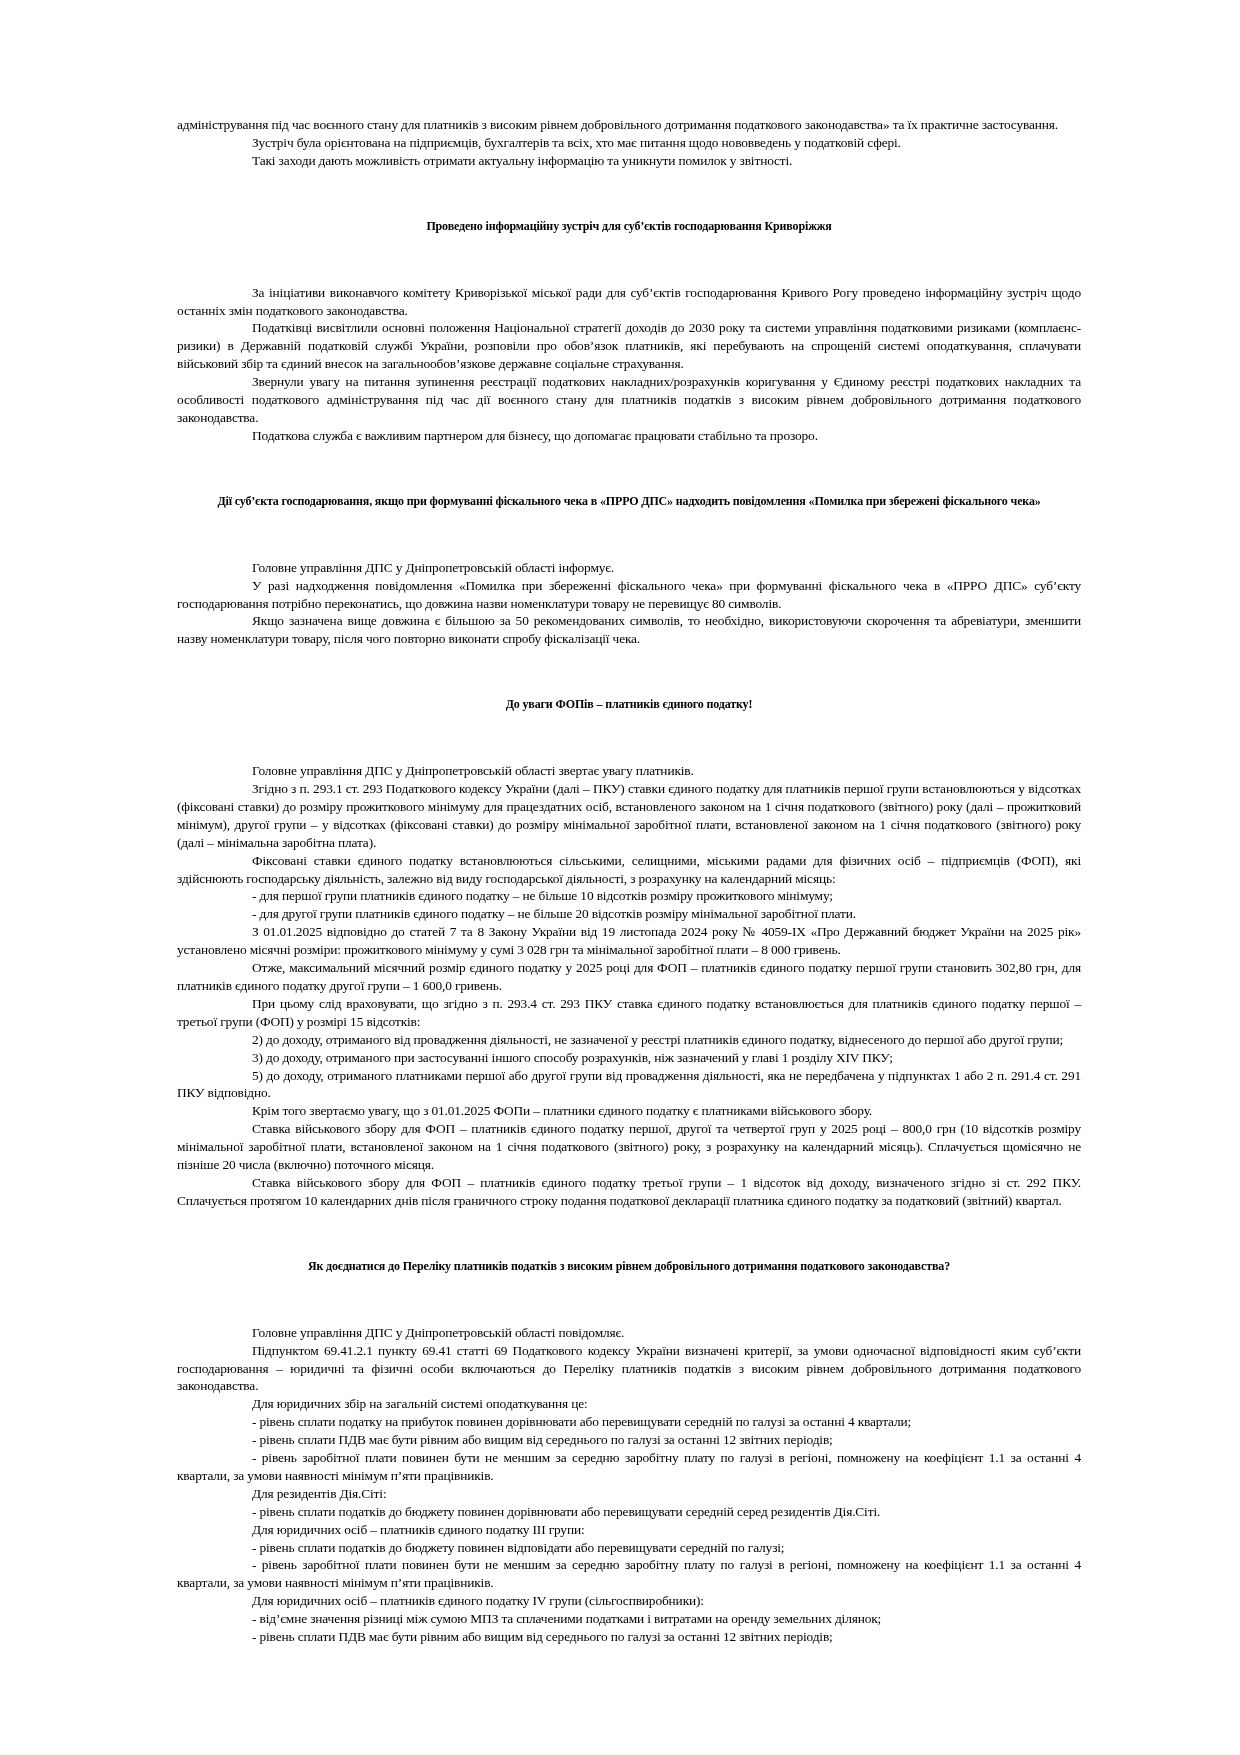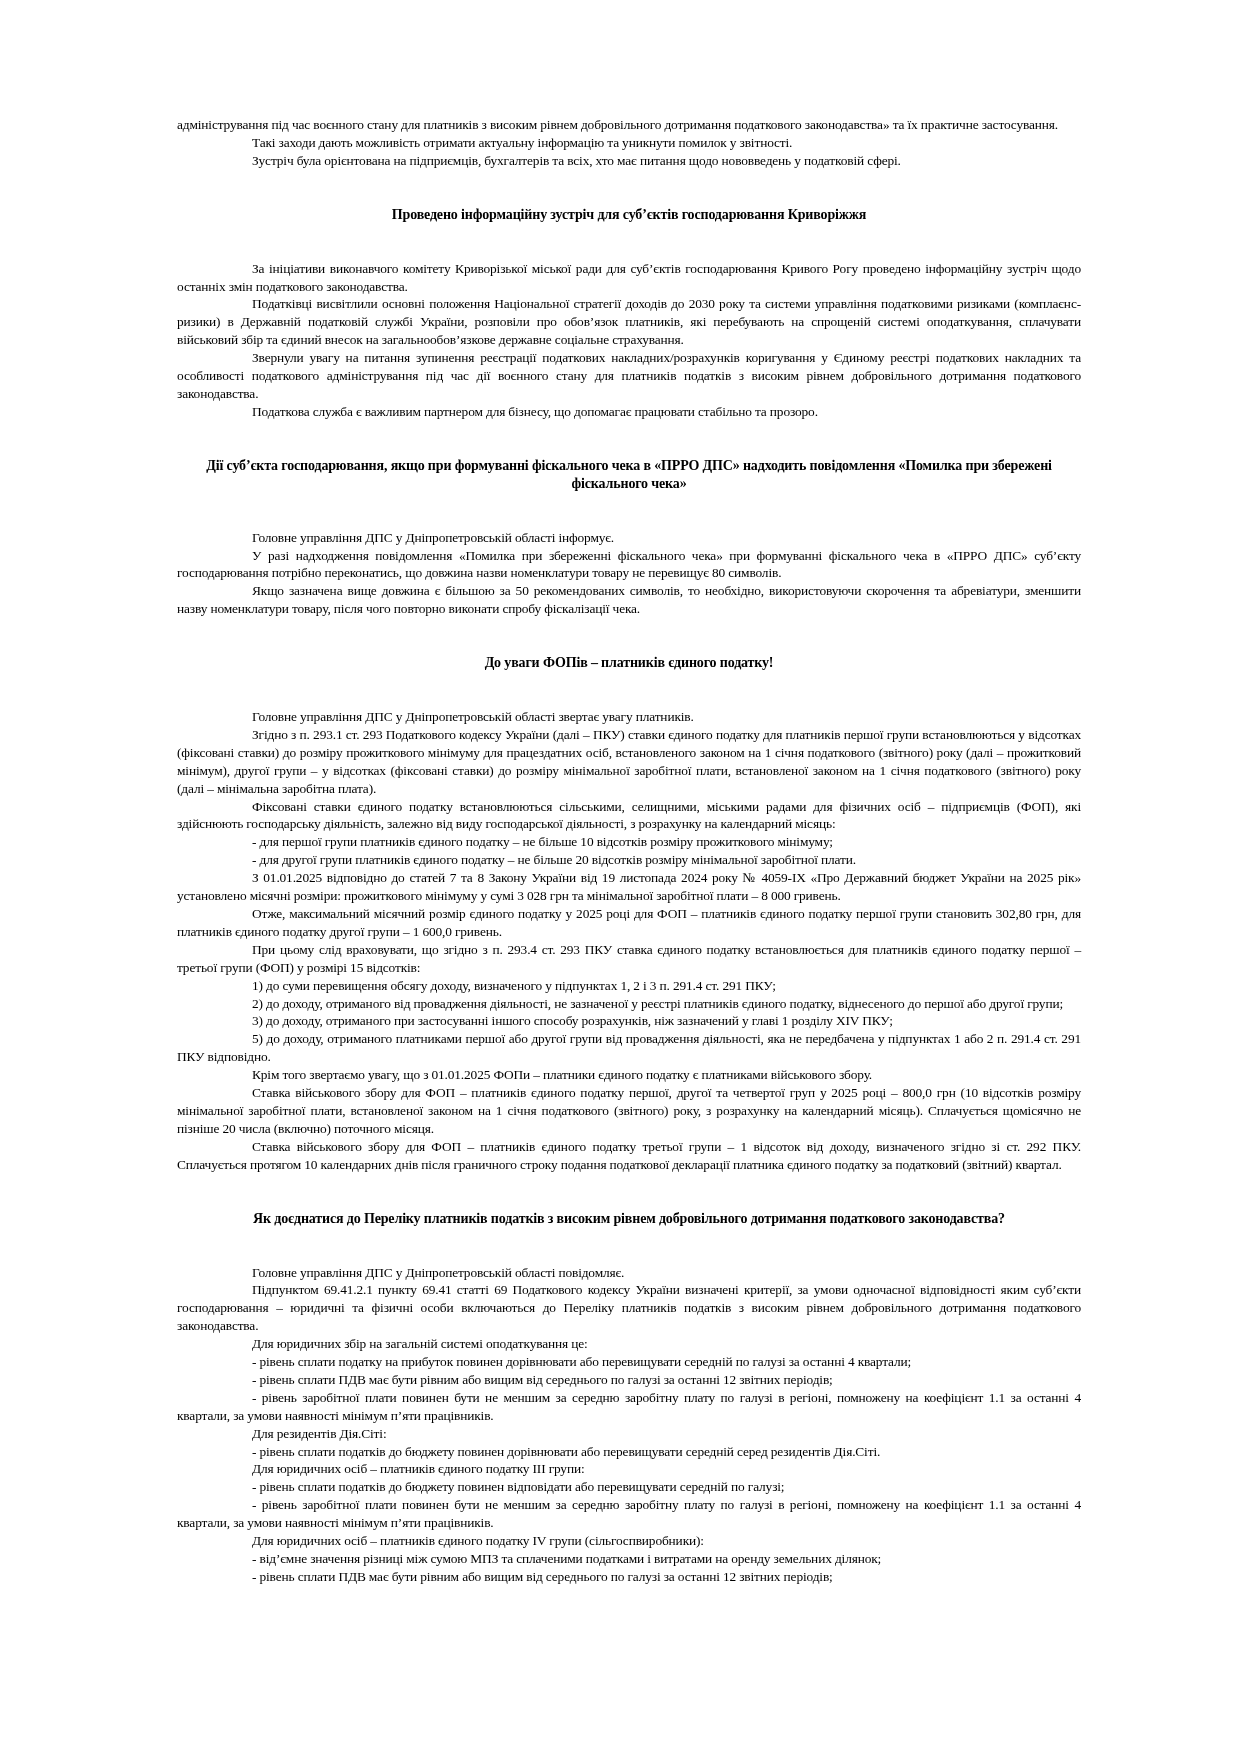--- a/index.html
+++ b/index.html
@@ -6,34 +6,34 @@
   body { width: 1240px; height: 1755px; overflow: hidden; position: relative; }
   .page {
     position: absolute; left: 177px; top: 116px; width: 904px;
     font-family: "Liberation Serif", "DejaVu Serif", serif;
     font-size: 13.4px; line-height: 17.9px; color: #000;
     letter-spacing: -0.15px;
   }
   .p { text-align: justify; margin: 0; }
   .ind { text-indent: 75px; }
   .h {
-    font-weight: bold; text-align: center; margin: 0;
-    font-size: 14px; line-height: 17.9px;
+    font-weight: bold; text-align: center; margin: 12px;
+    font-size: 12px; line-height: 17.9px;
   }
   .gap-before-h { height: 36px; }
   .gap-after-h { height: 36px; }
 </style>
 </head>
 <body>
 
 <div class="page">
 
   <p class="p">адміністрування під час воєнного стану для платників з високим рівнем добровільного дотримання податкового законодавства» та їх практичне застосування.</p>
+  <p class="p ind">Зустріч була орієнтована на підприємців, бухгалтерів та всіх, хто має питання щодо нововведень у податковій сфері.</p>
   <p class="p ind">Такі заходи дають можливість отримати актуальну інформацію та уникнути помилок у звітності.</p>
-  <p class="p ind">Зустріч була орієнтована на підприємців, бухгалтерів та всіх, хто має питання щодо нововведень у податковій сфері.</p>
 
   <div class="gap-before-h"></div>
   <h2 class="h">Проведено інформаційну зустріч для суб’єктів господарювання Криворіжжя</h2>
   <div class="gap-after-h"></div>
   <p class="p ind">За ініціативи виконавчого комітету Криворізької міської ради для суб’єктів господарювання Кривого Рогу проведено інформаційну зустріч щодо останніх змін податкового законодавства.</p>
   <p class="p ind">Податківці висвітлили основні положення Національної стратегії доходів до 2030 року та системи управління податковими ризиками (комплаєнс-ризики) в Державній податковій службі України, розповіли про обов’язок платників, які перебувають на спрощеній системі оподаткування, сплачувати військовий збір та єдиний внесок на загальнообов’язкове державне соціальне страхування.</p>
   <p class="p ind">Звернули увагу на питання зупинення реєстрації податкових накладних/розрахунків коригування у Єдиному реєстрі податкових накладних та особливості податкового адміністрування під час дії воєнного стану для платників податків з високим рівнем добровільного дотримання податкового законодавства.</p>
   <p class="p ind">Податкова служба є важливим партнером для бізнесу, що допомагає працювати стабільно та прозоро.</p>
 
   <div class="gap-before-h"></div>
@@ -47,21 +47,20 @@
   <h2 class="h">До уваги ФОПів – платників єдиного податку!</h2>
   <div class="gap-after-h"></div>
   <p class="p ind">Головне управління ДПС у Дніпропетровській області звертає увагу платників.</p>
   <p class="p ind">Згідно з п. 293.1 ст. 293 Податкового кодексу України (далі – ПКУ) ставки єдиного податку для платників першої групи встановлюються у відсотках (фіксовані ставки) до розміру прожиткового мінімуму для працездатних осіб, встановленого законом на 1 січня податкового (звітного) року (далі – прожитковий мінімум), другої групи – у відсотках (фіксовані ставки) до розміру мінімальної заробітної плати, встановленої законом на 1 січня податкового (звітного) року (далі – мінімальна заробітна плата).</p>
   <p class="p ind">Фіксовані ставки єдиного податку встановлюються сільськими, селищними, міськими радами для фізичних осіб – підприємців (ФОП), які здійснюють господарську діяльність, залежно від виду господарської діяльності, з розрахунку на календарний місяць:</p>
   <p class="p ind">- для першої групи платників єдиного податку – не більше 10 відсотків розміру прожиткового мінімуму;</p>
   <p class="p ind">- для другої групи платників єдиного податку – не більше 20 відсотків розміру мінімальної заробітної плати.</p>
   <p class="p ind">З 01.01.2025 відповідно до статей 7 та 8 Закону України від 19 листопада 2024 року № 4059-IX «Про Державний бюджет України на 2025 рік» установлено місячні розміри: прожиткового мінімуму у сумі 3 028 грн та мінімальної заробітної плати – 8 000 гривень.</p>
   <p class="p ind">Отже, максимальний місячний розмір єдиного податку у 2025 році для ФОП – платників єдиного податку першої групи становить 302,80 грн, для платників єдиного податку другої групи – 1 600,0 гривень.</p>
   <p class="p ind">При цьому слід враховувати, що згідно з п. 293.4 ст. 293 ПКУ ставка єдиного податку встановлюється для платників єдиного податку першої – третьої групи (ФОП) у розмірі 15 відсотків:</p>
-  <p class="p ind">1) до суми перевищення обсягу доходу, визначеного у підпунктах 1, 2 і 3 п. 291.4 ст. 291 ПКУ;</p>
   <p class="p ind">2) до доходу, отриманого від провадження діяльності, не зазначеної у реєстрі платників єдиного податку, віднесеного до першої або другої групи;</p>
   <p class="p ind">3) до доходу, отриманого при застосуванні іншого способу розрахунків, ніж зазначений у главі 1 розділу XIV ПКУ;</p>
   <p class="p ind">5) до доходу, отриманого платниками першої або другої групи від провадження діяльності, яка не передбачена у підпунктах 1 або 2 п. 291.4 ст. 291 ПКУ відповідно.</p>
   <p class="p ind">Крім того звертаємо увагу, що з 01.01.2025 ФОПи – платники єдиного податку є платниками військового збору.</p>
   <p class="p ind">Ставка військового збору для ФОП – платників єдиного податку першої, другої та четвертої груп у 2025 році – 800,0 грн (10 відсотків розміру мінімальної заробітної плати, встановленої законом на 1 січня податкового (звітного) року, з розрахунку на календарний місяць). Сплачується щомісячно не пізніше 20 числа (включно) поточного місяця.</p>
   <p class="p ind">Ставка військового збору для ФОП – платників єдиного податку третьої групи – 1 відсоток від доходу, визначеного згідно зі ст. 292 ПКУ. Сплачується протягом 10 календарних днів після граничного строку подання податкової декларації платника єдиного податку за податковий (звітний) квартал.</p>
 
   <div class="gap-before-h"></div>
   <h2 class="h">Як доєднатися до Переліку платників податків з високим рівнем добровільного дотримання податкового законодавства?</h2>
   <div class="gap-after-h"></div>

